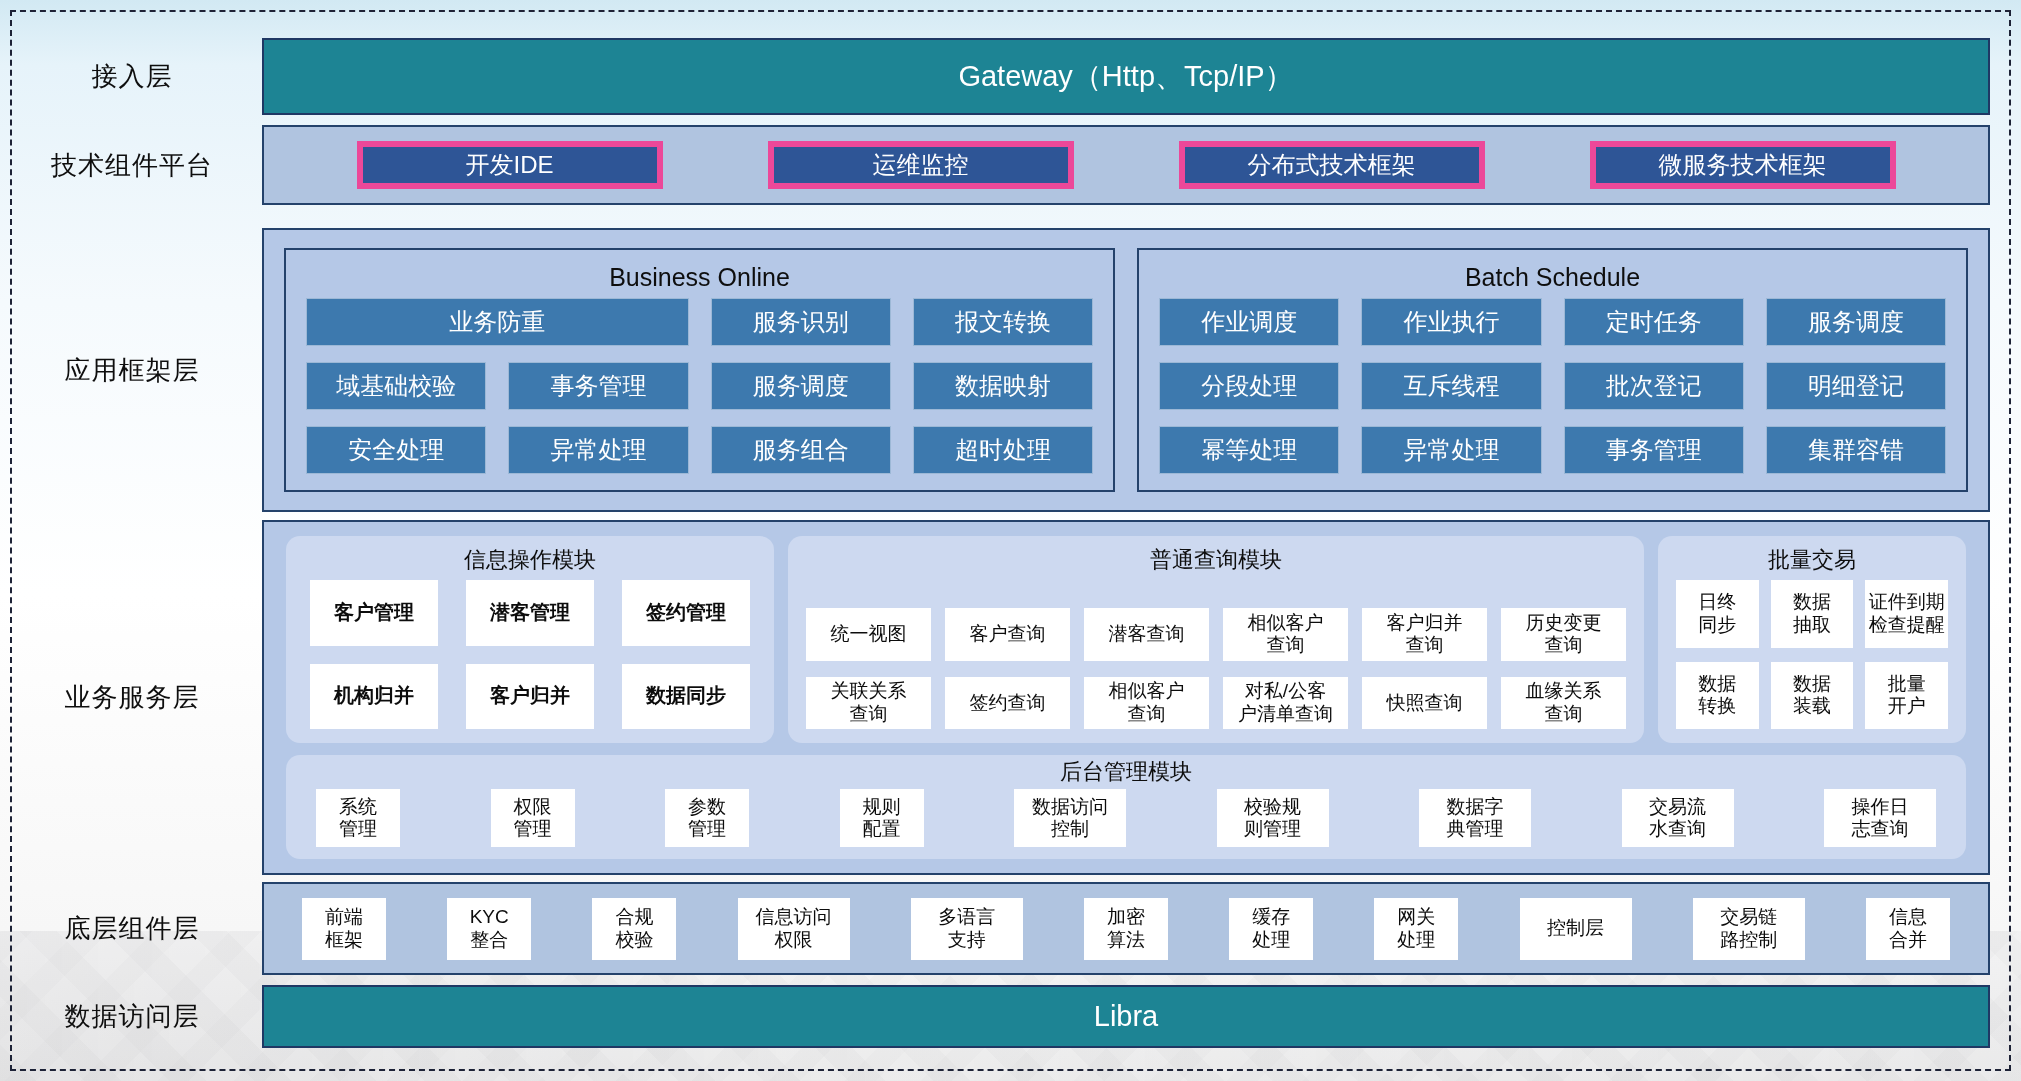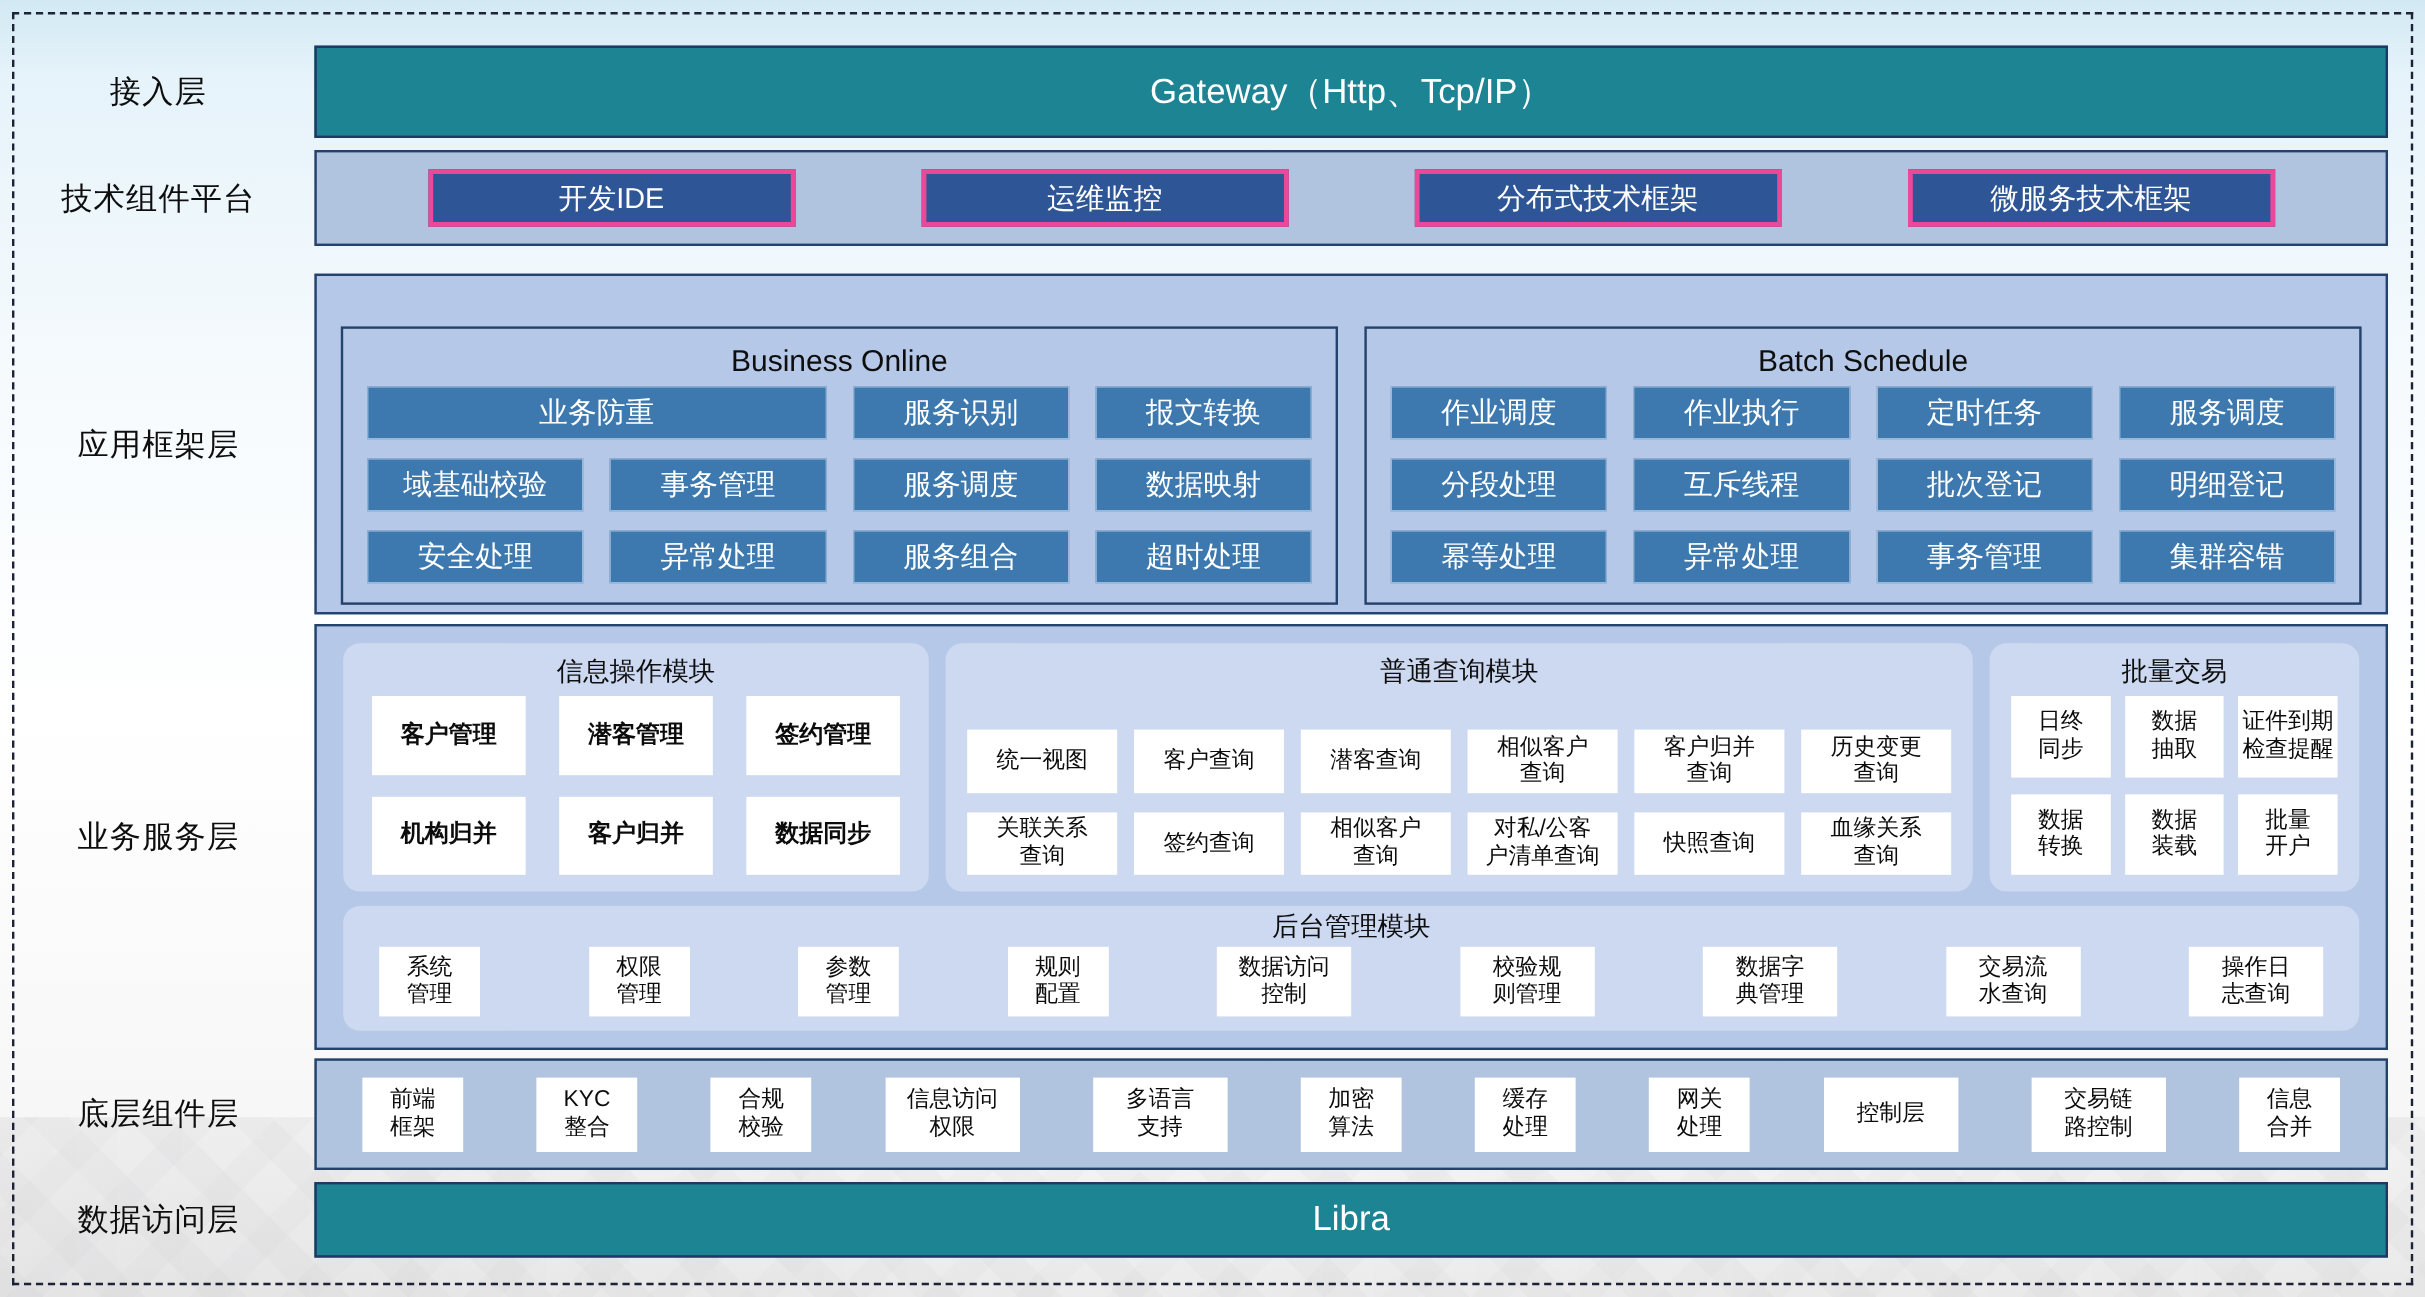--- a/index.html
+++ b/index.html
@@ -12,24 +12,24 @@
       repeating-linear-gradient(-45deg,rgba(150,150,155,.08) 0 22px,rgba(255,255,255,0) 22px 54px),
       linear-gradient(90deg,rgba(190,190,195,.35),rgba(230,230,232,.15) 45%,rgba(210,210,214,.25));}
   .frame{position:absolute;inset:10px;border:2px dashed #1d2236;pointer-events:none;}
   .layer-label{position:absolute;left:14px;width:236px;display:flex;align-items:center;justify-content:center;
     font-size:26px;color:#0e0e0e;letter-spacing:1px;}
   .bar-teal{position:absolute;left:262px;width:1728px;box-sizing:border-box;background:#1d8494;
     border:2px solid #1f3864;color:#ffffff;display:flex;align-items:center;justify-content:center;font-size:29px;}
   .container{position:absolute;left:262px;width:1728px;box-sizing:border-box;border:2px solid #24426b;}
   
   .tech{background:#b0c4e0;display:flex;align-items:center;justify-content:space-around;padding:0 40px;}
-  .btn-dark{width:306px;height:48px;background:#2e5596;border:4px solid #ec4899;box-sizing:border-box;
+  .btn-dark{width:306px;height:48px;background:#2e5596;border:6px solid #ec4899;box-sizing:border-box;
     color:#fff;font-size:24px;display:flex;align-items:center;justify-content:center;}
   
-  .appfw{background:#b5c8e7;display:flex;gap:22px;padding:6px 20px;align-items:flex-end;}
+  .appfw{background:#b5c8e7;display:flex;gap:22px;padding:18px 20px;}
   .panel{flex:1;border:2px solid #24426b;box-sizing:border-box;display:flex;flex-direction:column;
     padding:6px 20px 16px;background:#b5c8e7;}
   .panel-title{text-align:center;font-size:25px;color:#0e0e0e;height:42px;line-height:42px;}
   .grid4{display:grid;grid-template-columns:repeat(4,1fr);column-gap:22px;row-gap:16px;flex:1;}
   .btn-steel{background:#3d79ae;border:1px solid #9cb8d6;box-sizing:border-box;color:#fff;font-size:24px;
     display:flex;align-items:center;justify-content:center;min-height:44px;}
   .span2{grid-column:1/3;}
   
   .svc{background:#b5c8e7;display:flex;flex-direction:column;gap:12px;padding:14px 22px;}
   .svc-top{display:flex;gap:14px;flex:1;}

